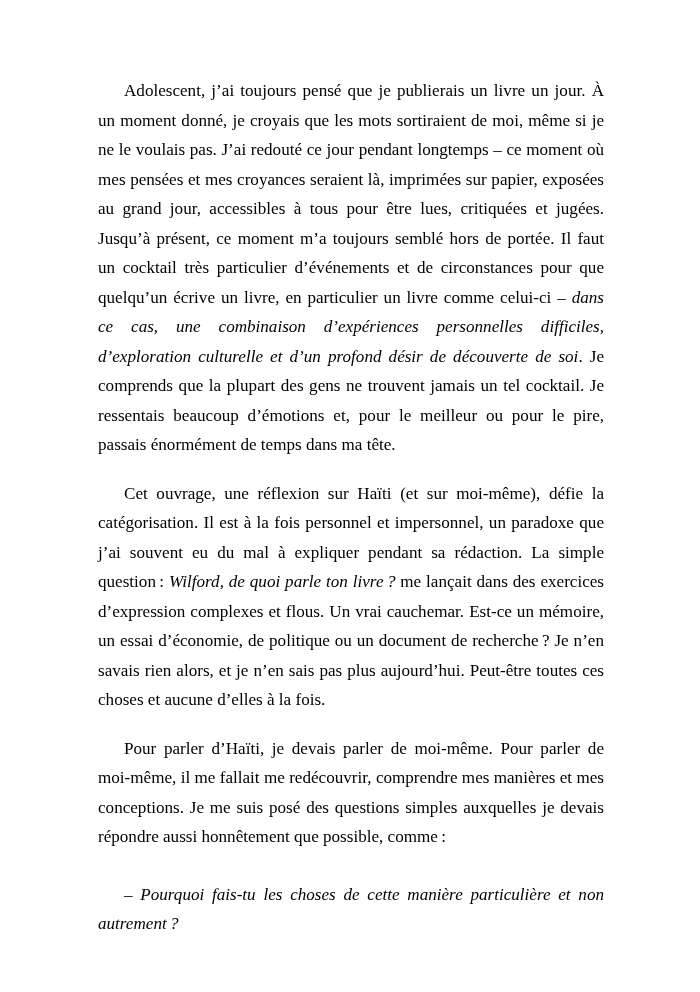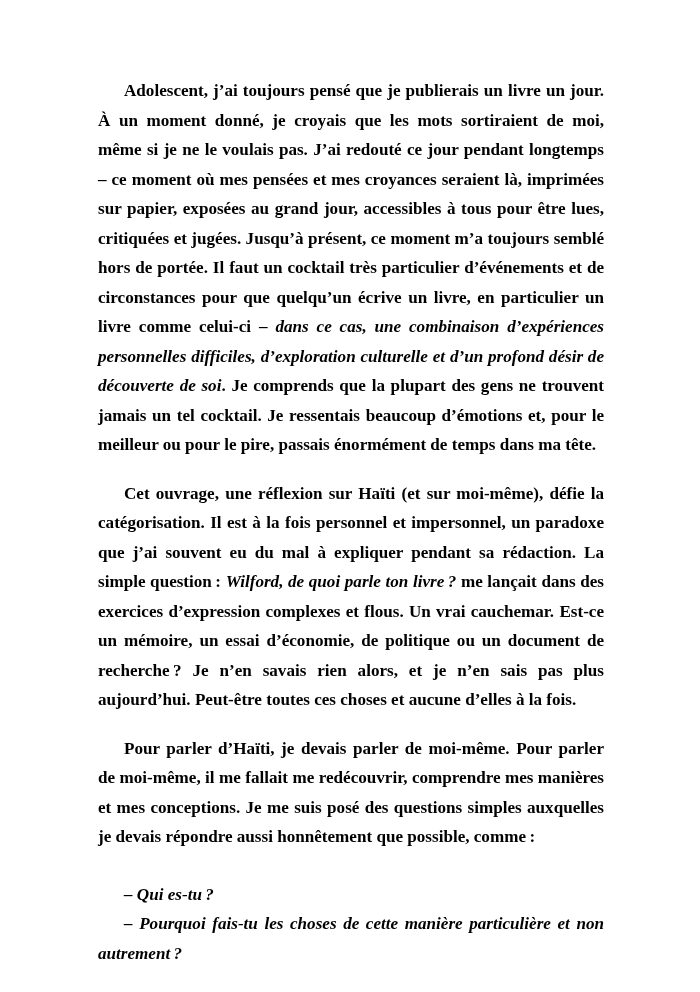--- a/index.html
+++ b/index.html
@@ -13,21 +13,20 @@
     font-family: "Liberation Serif", "DejaVu Serif", serif;
     color: #000000;
     -webkit-font-smoothing: antialiased;
   }
   .page {
     position: relative;
     width: 700px;
     height: 967px;
     background: #ffffff;
     box-sizing: border-box;
-    font-weight: bold;
   }
   .text-column {
     position: absolute;
     left: 98px;
     top: 76px;
     width: 506px;
   }
   p.para {
     margin: 0 0 19px 0;
     font-size: 17.1px;
@@ -69,18 +68,17 @@
 
     <p class="para">
       <span>Cet ouvrage, une réflexion sur Haïti (et sur moi-même), défie la catégorisation. Il est à la fois personnel et impersonnel, un paradoxe que j’ai souvent eu du mal à expliquer pendant sa rédaction. La simple question : </span><span class="em">Wilford, de quoi parle ton livre ?</span><span> me lançait dans des exercices d’expression complexes et flous. Un vrai cauchemar. Est-ce un mémoire, un essai d’économie, de politique ou un document de recherche ? Je n’en savais rien alors, et je n’en sais pas plus aujourd’hui. Peut-être toutes ces choses et aucune d’elles à la fois.</span>
     </p>
 
     <p class="para">
       <span>Pour parler d’Haïti, je devais parler de moi-même. Pour parler de moi-même, il me fallait me redécouvrir, comprendre mes manières et mes conceptions. Je me suis posé des questions simples auxquelles je devais répondre aussi honnêtement que possible, comme :</span>
     </p>
 
     <div class="question-block">
-      <p class="question">– Qui es-tu ?</p>
       <p class="question">– Pourquoi fais-tu les choses de cette manière particulière et non autrement ?</p>
     </div>
 
   </div>
 </div>
 
 </body></html>

